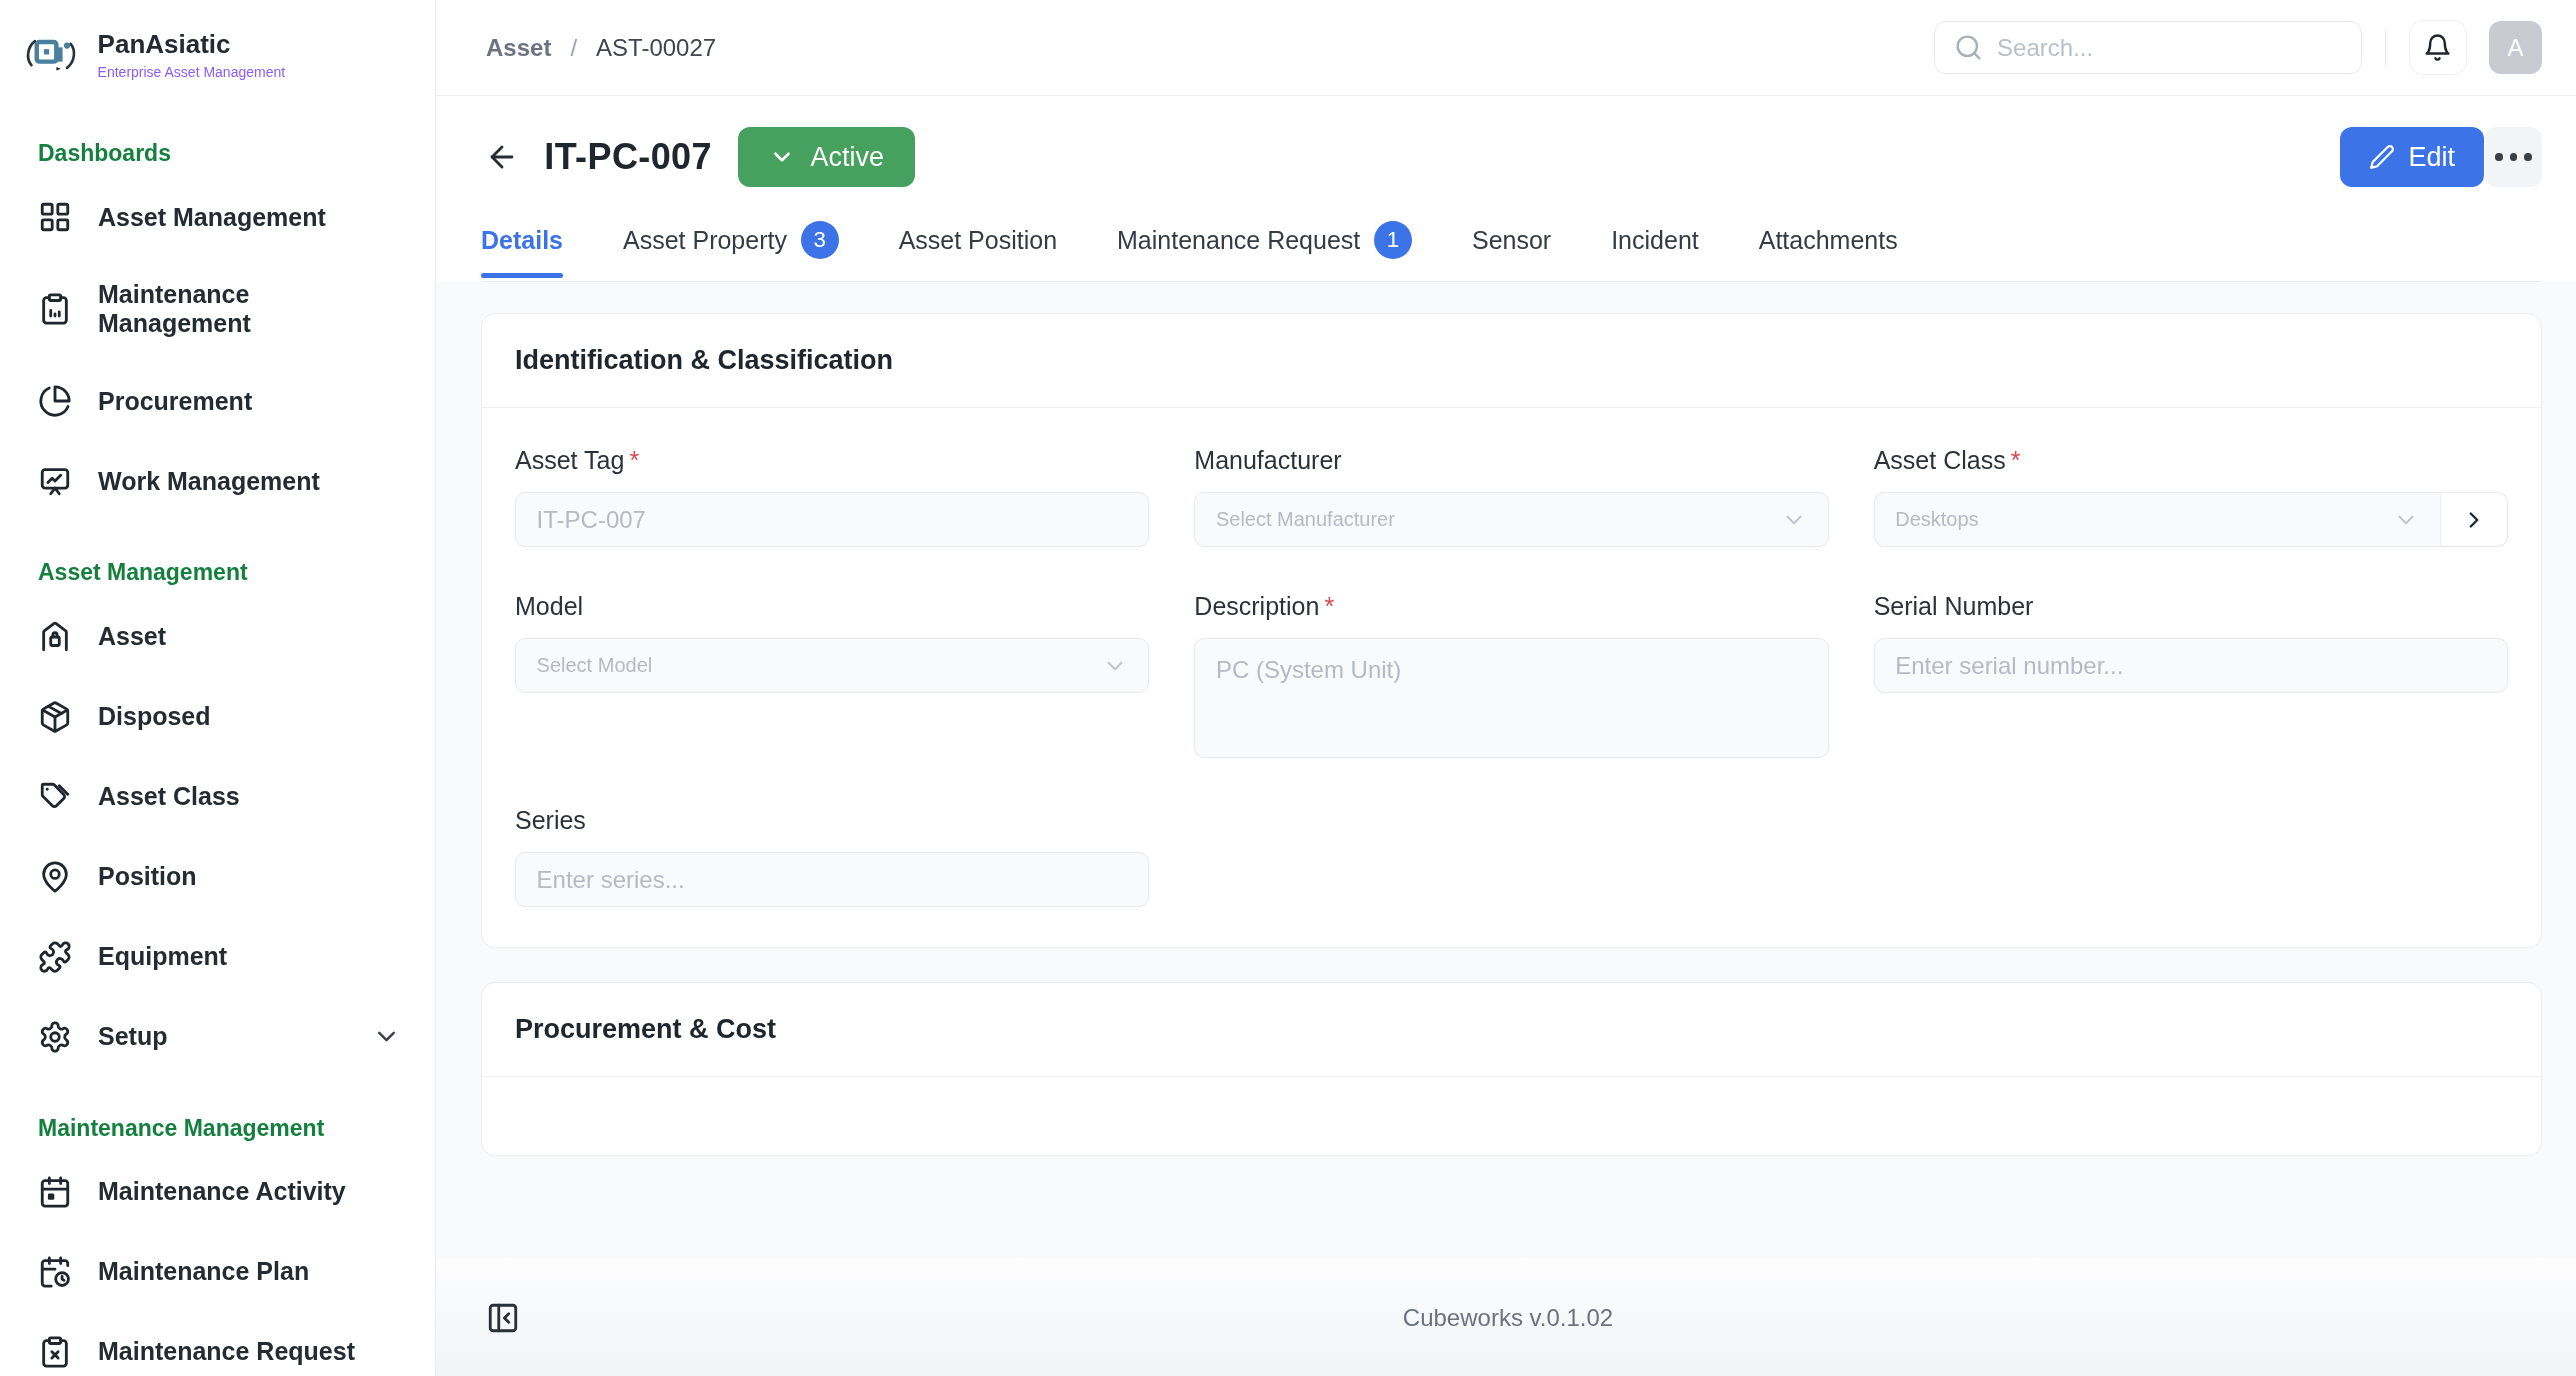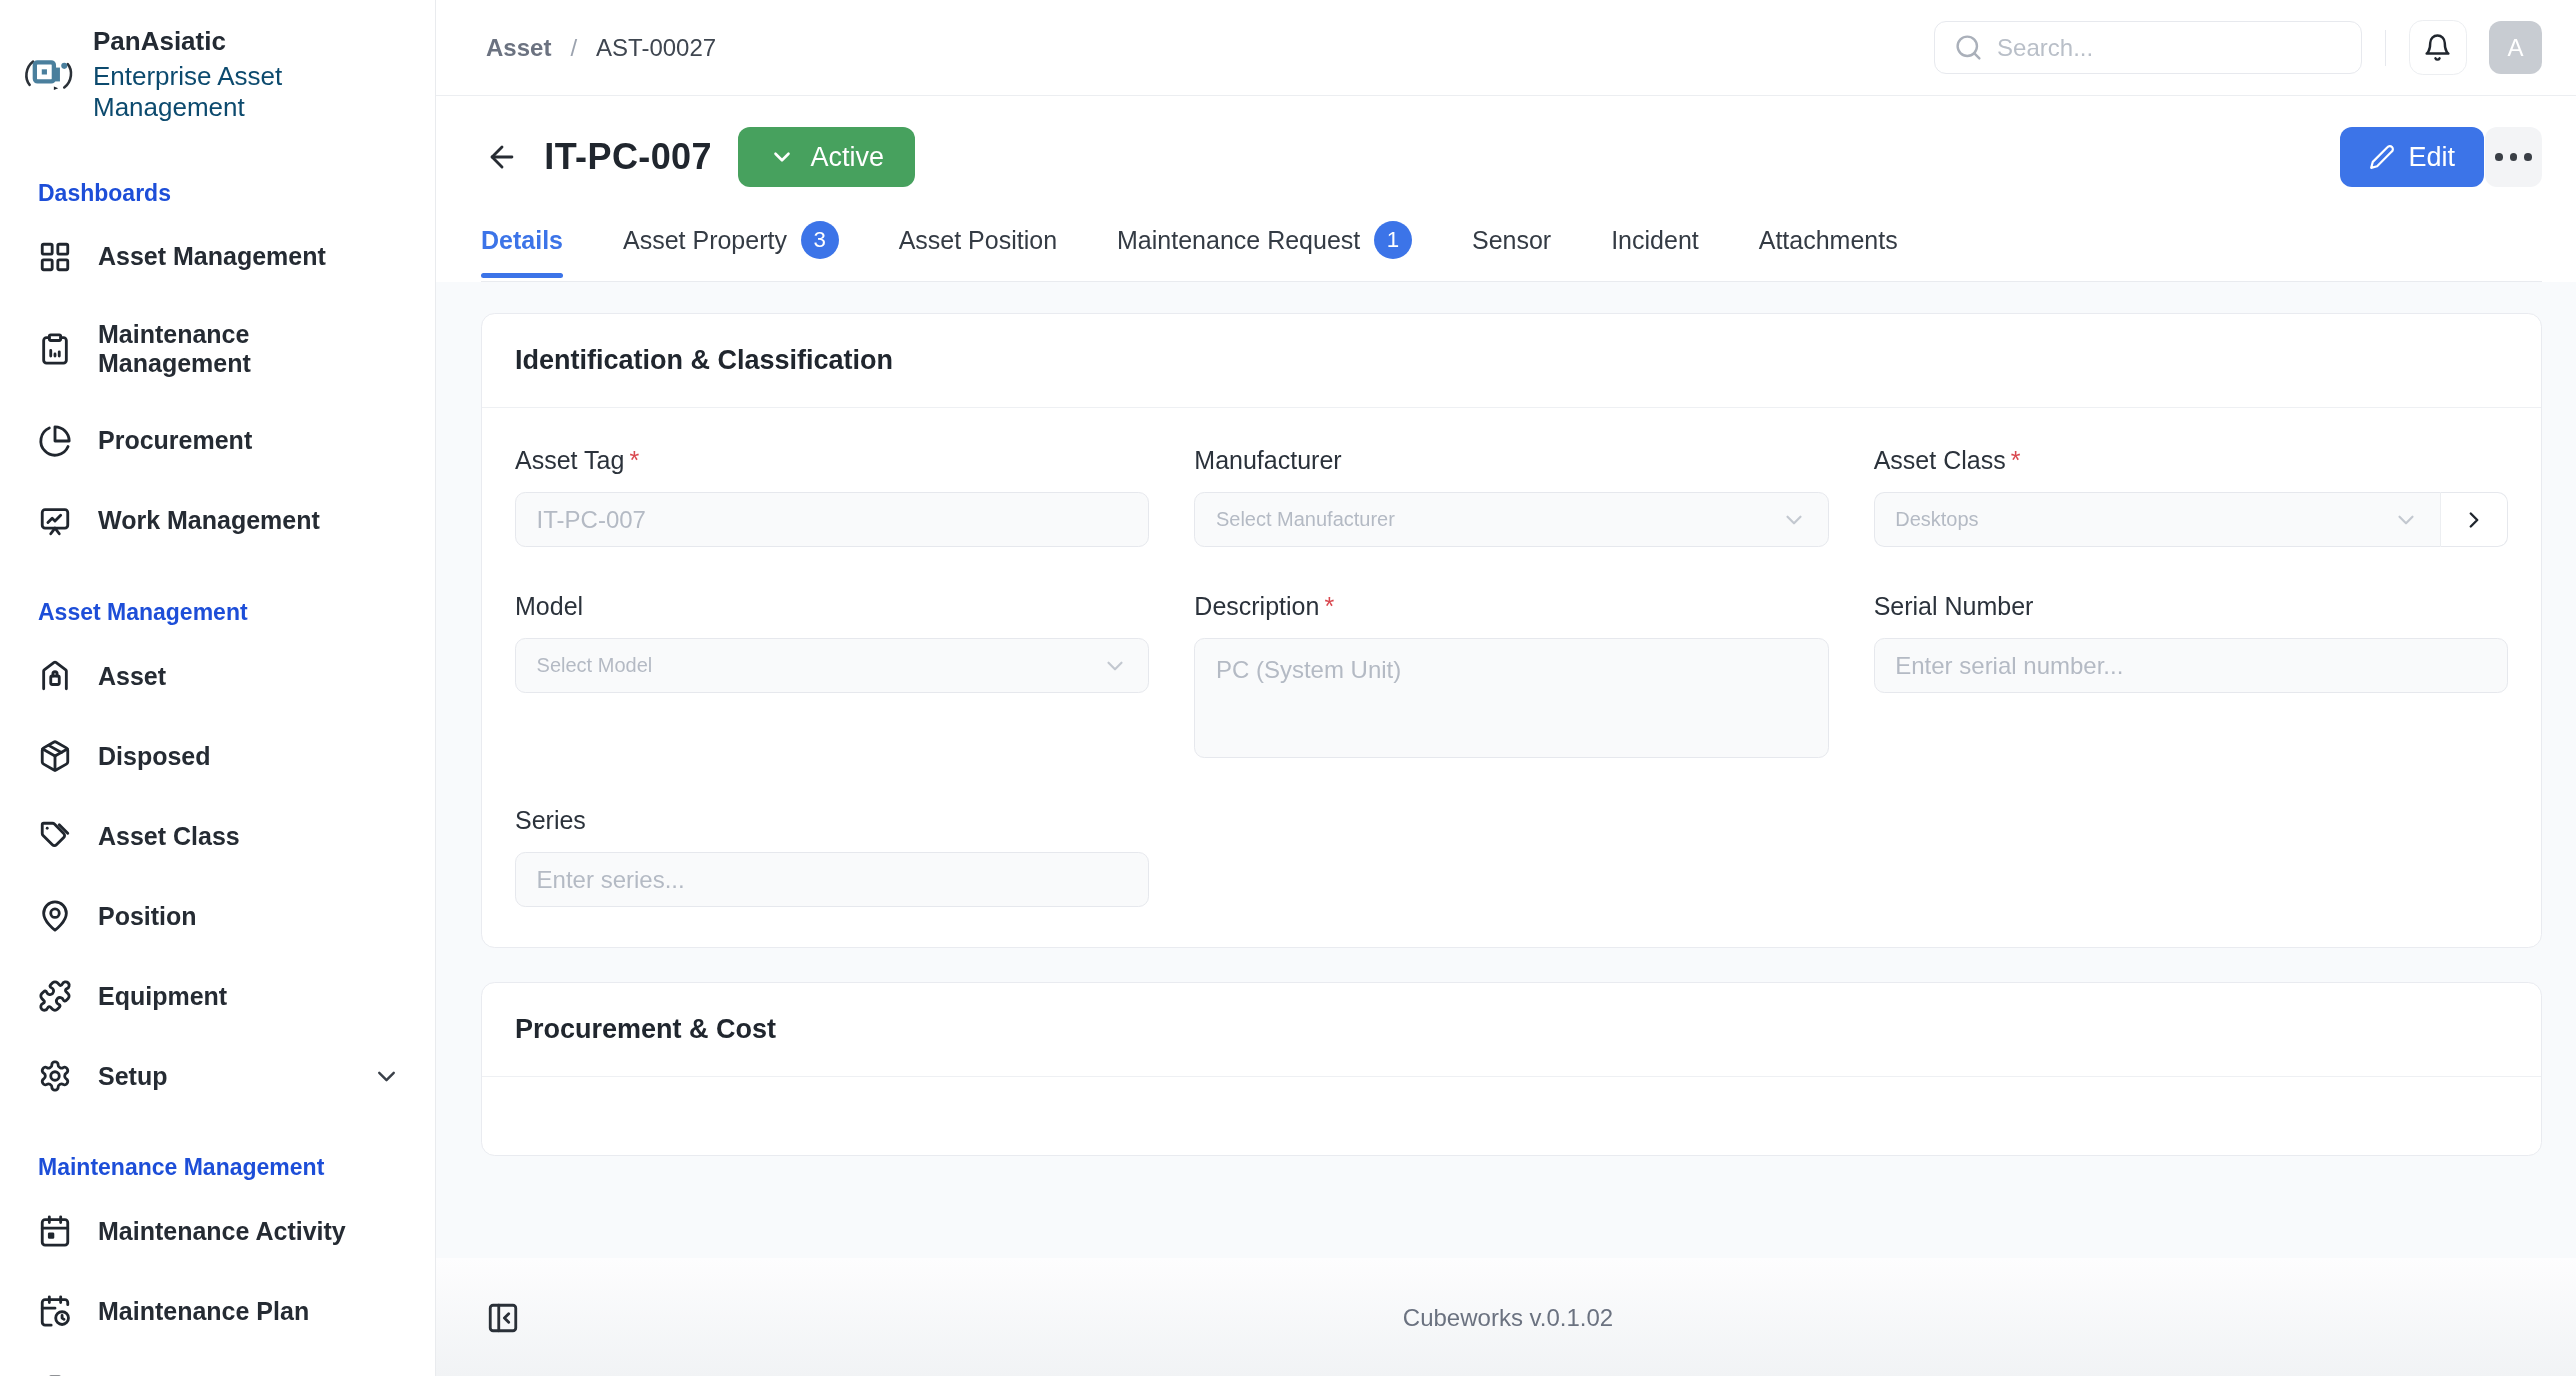--- a/index.html
+++ b/index.html
@@ -9,22 +9,22 @@
     background:#ffffff; color:#20262e; display:flex;
   }
   svg { display:block; }
 
   
   .sidebar { width:436px; min-width:436px; height:100%; background:#fff;
     border-right:1.7px solid #e9ebee; overflow:hidden; }
   .logo-row { display:flex; align-items:center; gap:17px; padding:26px 20.6px 19px 20.6px; }
   .logo-mark { width:60px; height:57px; }
   .logo-name { font-size:26px; font-weight:700; color:#232a33; line-height:1.2; }
-  .logo-sub { font-size:26px; color:#0c4a6e; margin-top:3.4px; }
-  .side-section-label { font-size:23px; font-weight:600; color:#1d4ed8; margin:38px 0 10.3px 38px; }
+  .logo-sub { font-size:14px; color:#8b5cf6; margin-top:3.4px; }
+  .side-section-label { font-size:23px; font-weight:600; color:#15803d; margin:38px 0 10.3px 38px; }
   .side-item { display:flex; align-items:center; gap:26px; padding:23px 34px 23px 38px;
     font-size:25px; font-weight:600; color:#252b33; cursor:pointer; }
   .side-item .ico { width:34px; height:34px; color:#20262e; flex:none; }
   .side-item .grow { flex:1; }
   .side-item .chev { width:29px; height:29px; color:#3a4049; }
 
   
   .main { flex:1; height:100%; display:flex; flex-direction:column; background:#fff; min-width:0; }
 
   

